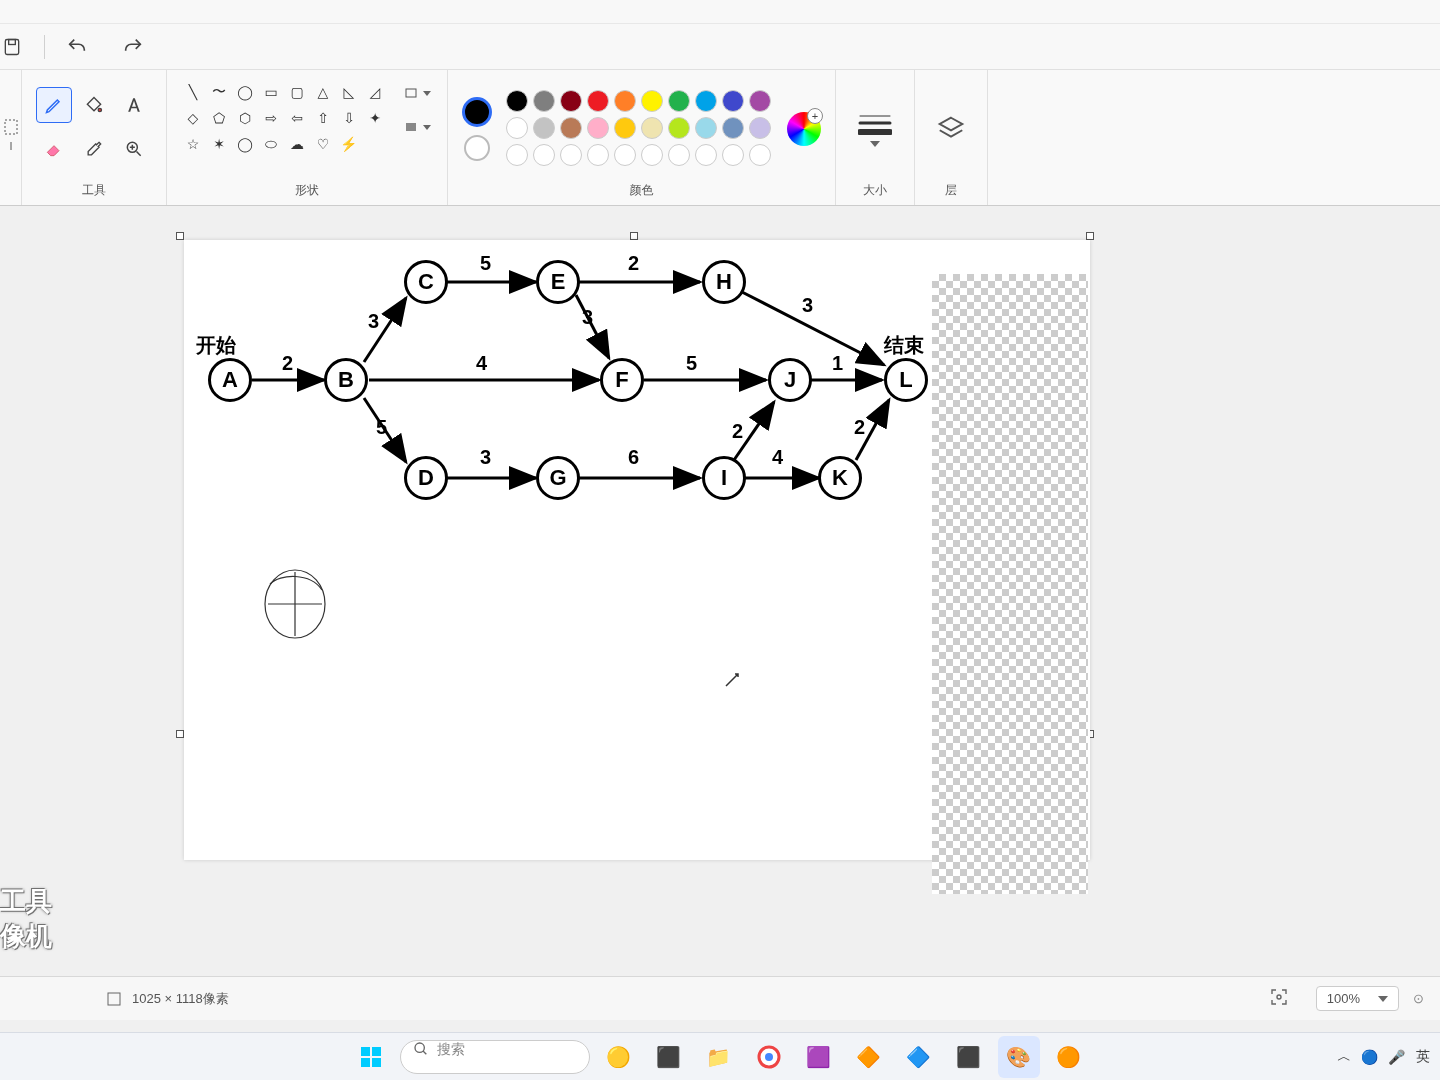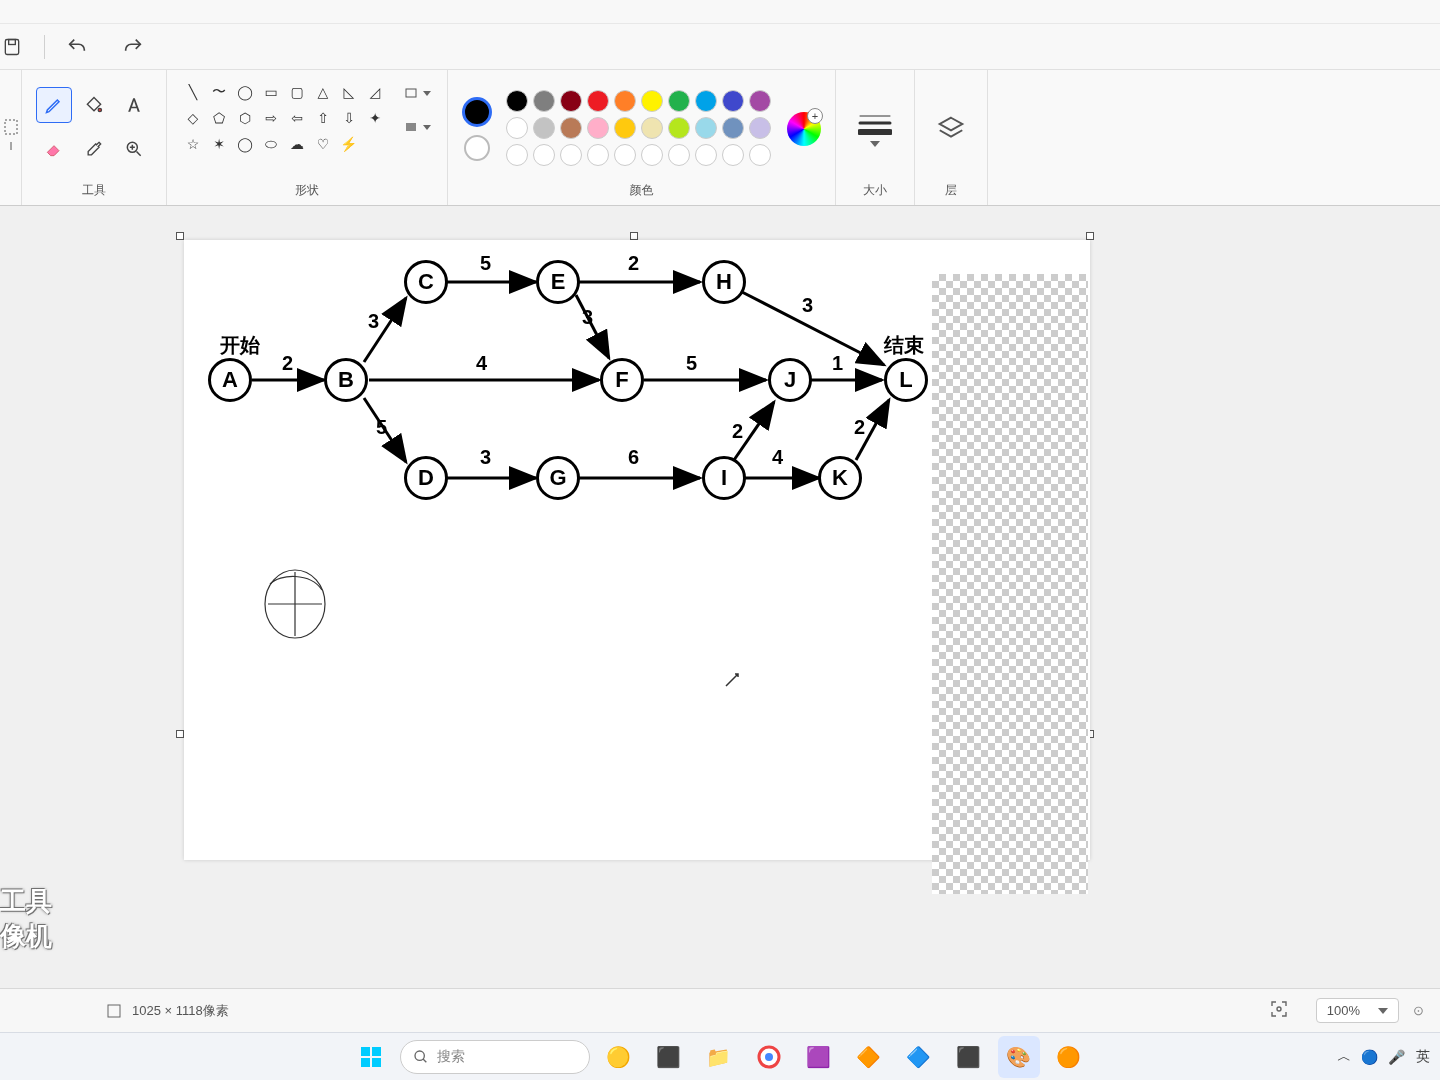--- a/index.html
+++ b/index.html
@@ -57,24 +57,24 @@
 
 .status { position: absolute; left: 0; right: 0; bottom: 0; height: 44px; background: #f7f7f7; border-top: 1px solid #d8d8d8; display: flex; align-items: center; padding: 0 16px; font-size: 13px; color: #555; justify-content: space-between; }
 .status-left { display: flex; align-items: center; gap: 10px; margin-left: 90px; }
 .status-right { display: flex; align-items: center; gap: 14px; }
 .zoom-box { border: 1px solid #ccc; border-radius: 4px; padding: 4px 10px; display: flex; align-items: center; gap: 18px; background:#fff;margin-left:14px;}
 
 
 .taskbar { position: absolute; left: 0; right: 0; bottom: -0px; height: 0; }
 .taskbar-inner { position: absolute; left: 0; right: 0; bottom: 0; height: 48px; background: #f2f4f8; border-top: 1px solid #d8dce4; display: flex; align-items: center; justify-content: center; gap: 8px; }
 .taskbar { bottom:0; height:48px; }
-.status{bottom:48px;}
+.status{bottom:60px;}
 .workspace{bottom:92px;}
 .tb-icon { width: 42px; height: 42px; display:flex;align-items:center;justify-content:center;border-radius:6px;cursor:pointer; font-size:20px;}
-.tb-search { display:flex;align-items:center;background:#fff;border:1px solid #ccc;border-radius:20px;height:34px;width:190px;padding:0 12px;color:#888;gap:8px;font-size:14px;}
+.tb-search { display:flex;align-items:flex-start;background:#fff;border:1px solid #ccc;border-radius:20px;height:34px;width:190px;padding:0 12px;color:#888;gap:8px;font-size:14px;}
 .tb-right{position:absolute;right:10px;display:flex;align-items:center;gap:10px;color:#444;font-size:14px;}
 </style>
 </head>
 <body>
 
 <div class="titlebar"></div>
 
 <div class="qat">
   <span class="icn" style="margin-left:0">
     <svg width="20" height="20" viewBox="0 0 24 24" fill="none" stroke="#444" stroke-width="1.6">
@@ -300,21 +300,21 @@
           <line x1="395" y1="238" x2="516" y2="238"></line>
           <line x1="460" y1="140" x2="582" y2="140"></line>
           <line x1="550" y1="220" x2="590" y2="162"></line>
           <line x1="560" y1="238" x2="635" y2="238"></line>
           <line x1="558" y1="52" x2="700" y2="125"></line>
           <line x1="626" y1="140" x2="698" y2="140"></line>
           <line x1="672" y1="220" x2="705" y2="160"></line>
         </g>
       </svg>
 
-      <div class="dlabel" style="left:36px;top:92px">开始</div>
+      <div class="dlabel" style="left:12px;top:92px">开始</div>
       <div class="dlabel" style="left:700px;top:92px">结束</div>
 
       <div class="node" style="left:24px;top:118px">A</div>
       <div class="node" style="left:140px;top:118px">B</div>
       <div class="node" style="left:220px;top:20px">C</div>
       <div class="node" style="left:220px;top:216px">D</div>
       <div class="node" style="left:352px;top:20px">E</div>
       <div class="node" style="left:416px;top:118px">F</div>
       <div class="node" style="left:352px;top:216px">G</div>
       <div class="node" style="left:518px;top:20px">H</div>

